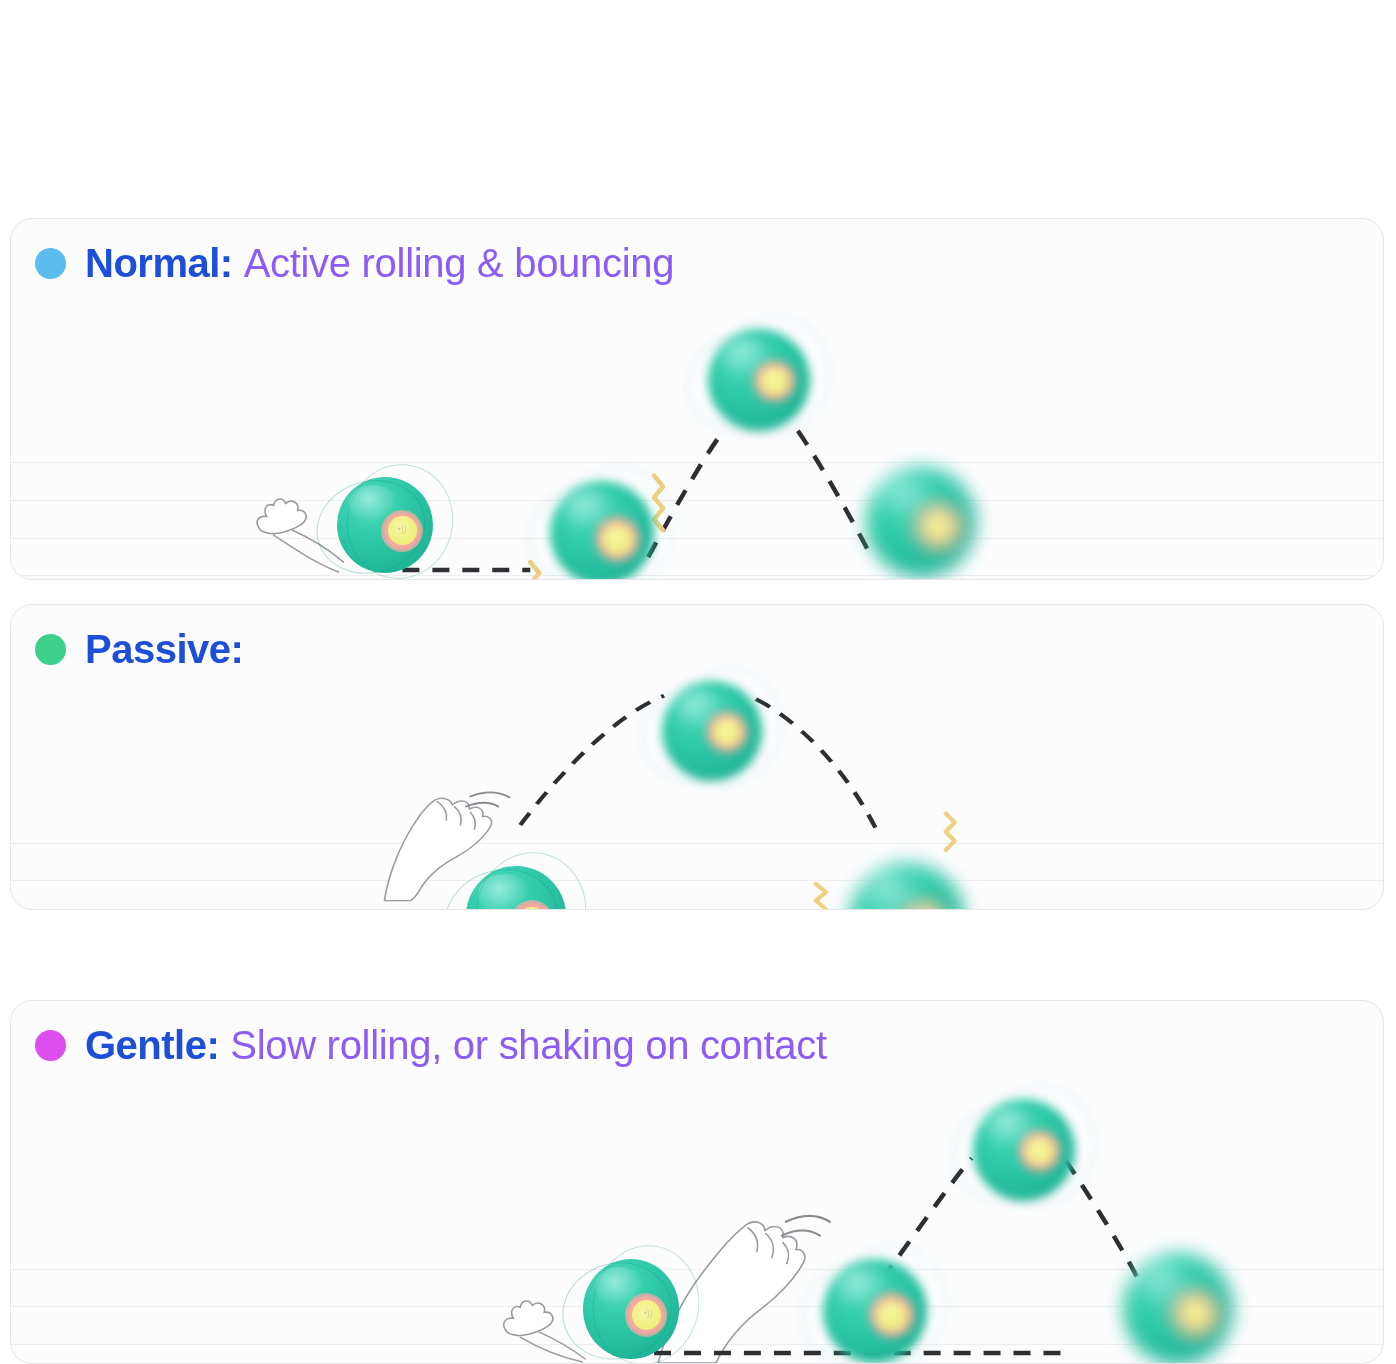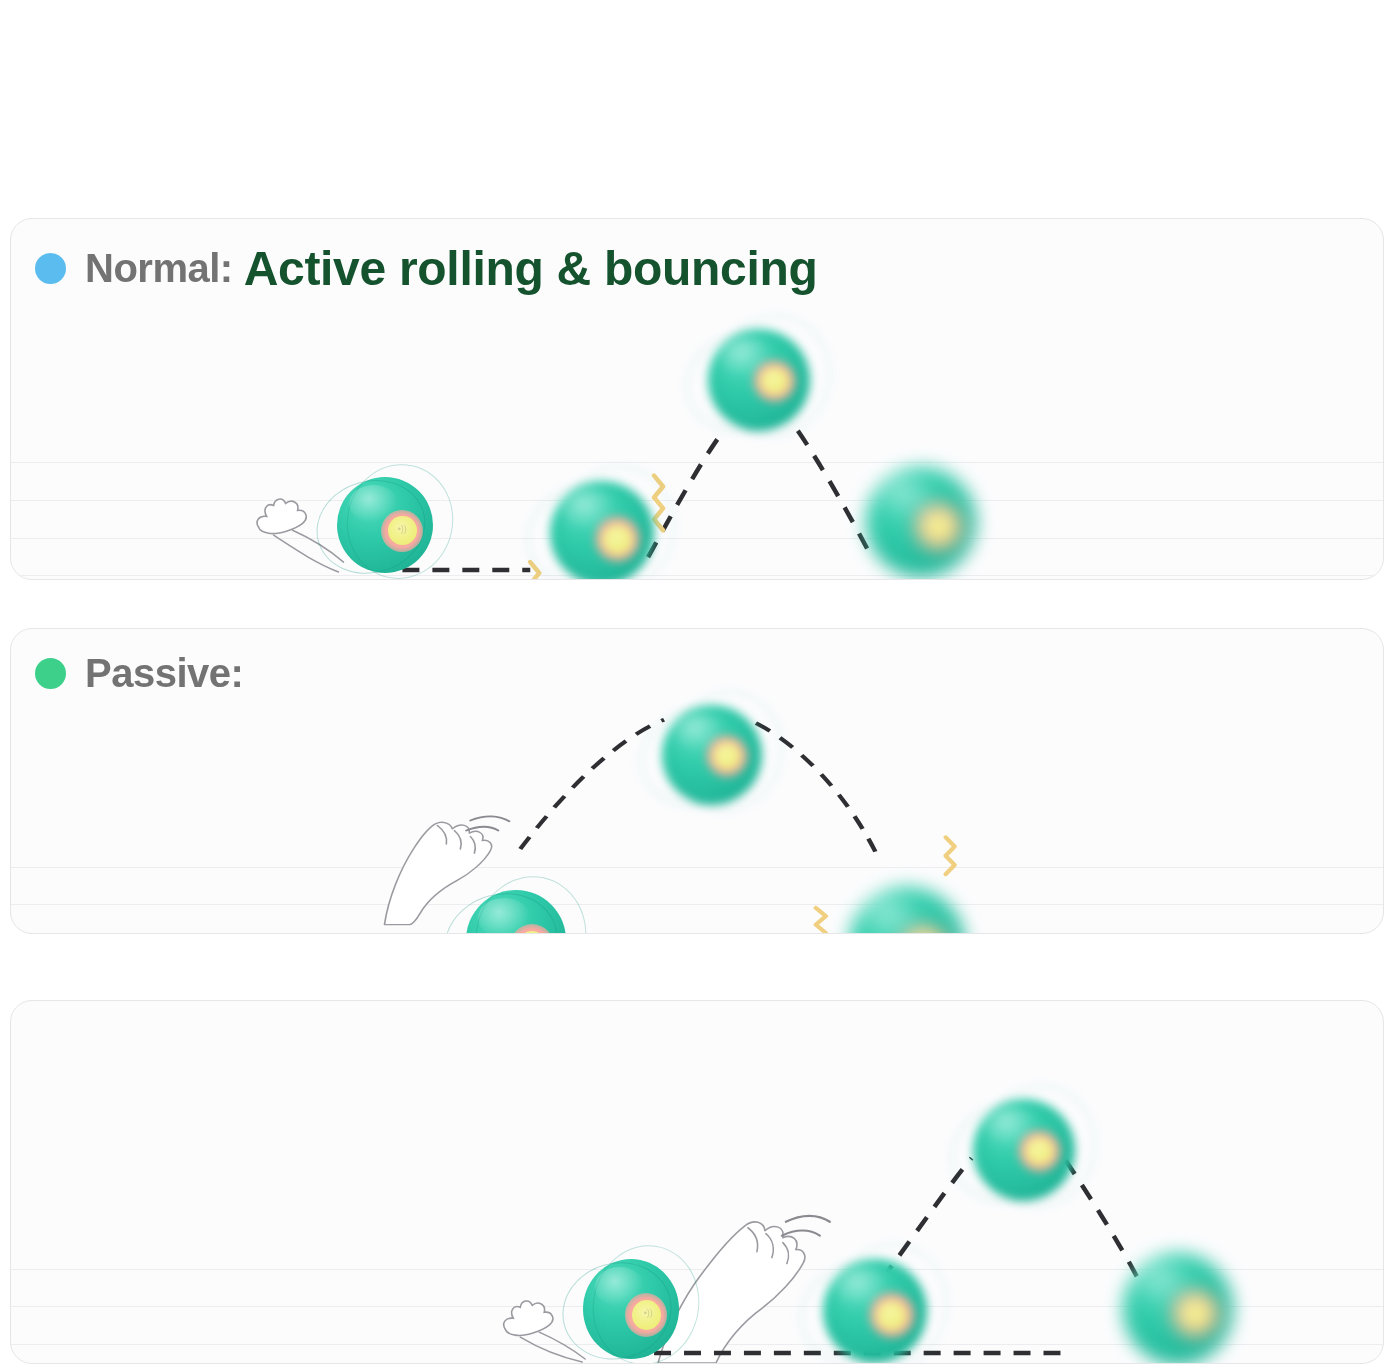--- a/index.html
+++ b/index.html
@@ -32,21 +32,21 @@
     position:absolute;
     left:10px;
     width:1374px;
     box-sizing:border-box;
     border:1.5px solid #e6e6e8;
     border-radius:22px;
     background:#fcfcfd;
     overflow:hidden;
   }
   #card-0{top:218px;height:362px;}
-  #card-1{top:604px;height:306px;margin-top:24px;}
+  #card-1{top:604px;height:306px;}
   #card-2{top:1000px;height:364px;border-bottom-left-radius:22px;border-bottom-right-radius:22px;}
 
   
   .rule{
     position:absolute;left:0;width:100%;height:1px;
     background:#ededf0;
   }
 
   
   .label-row{
@@ -60,27 +60,27 @@
   }
   .dot{
     width:31px;height:31px;border-radius:50%;
     margin-right:19px;
     flex:0 0 auto;
     box-shadow:0 0 0 0 rgba(0,0,0,0);
   }
   .mode-name{
     font-size:40px;
     font-weight:bold;
-    color:#737373;
+    color:#1d4ed8;
     letter-spacing:-0.5px;
   }
   .mode-desc{
-    font-size:48px;
-    font-weight:bold;
-    color:#14532d;
+    font-size:40px;
+    font-weight:normal;
+    color:#8b5cf6;
     margin-left:11px;
     letter-spacing:-0.3px;
   }
 
   
   .scene{position:absolute;left:0;top:0;width:100%;height:100%;}
 
   .ball{position:absolute;border-radius:50%;}
   .ball .shell{
     position:absolute;left:0;top:0;width:100%;height:100%;
@@ -267,20 +267,25 @@
       <div class="pink" style="left:43%;top:32%;width:44%;height:44%;"></div>
       <div class="yellow" style="left:50%;top:39%;width:30%;height:30%;"></div>
     </div>
   </div>
 
   <div class="card" id="card-2">
     <div class="rule" style="top:268px"></div>
     <div class="rule" style="top:305px"></div>
     <div class="rule" style="top:343px"></div>
 
+    <div class="label-row">
+      <span class="dot" style="background:#dd4eee"></span>
+      <span class="mode-name">Gentle:</span>
+      <span class="mode-desc">Slow rolling, or shaking on contact</span>
+    </div>
 
     <svg class="scene" viewBox="0 0 1374 364" preserveAspectRatio="none">
 
       <g fill="#ffffff" stroke="#9a9aa0" stroke-width="1.6">
         <path d="M495,330 C491,324 495,318 503,319 C499,312 503,305 510,308 C511,301 519,299 522,306
                  C528,301 536,305 534,313 C542,312 546,320 539,326 C533,331 515,338 505,336 C499,335 496,333 495,330 Z"></path>
       </g>
       <g fill="none" stroke="#9a9aa0" stroke-width="1.5" stroke-linecap="round">
         <path d="M510,338 C530,350 550,358 572,363"></path>
         <path d="M529,333 C547,341 562,350 575,360"></path>

